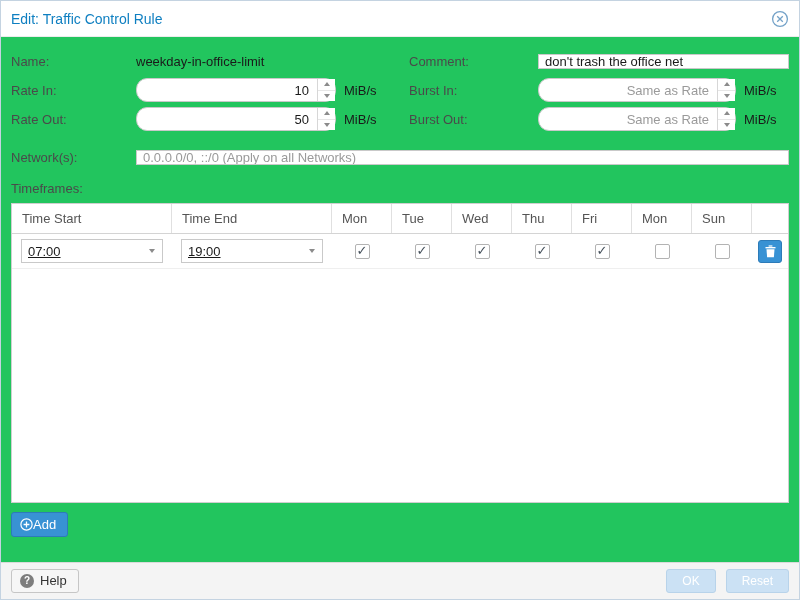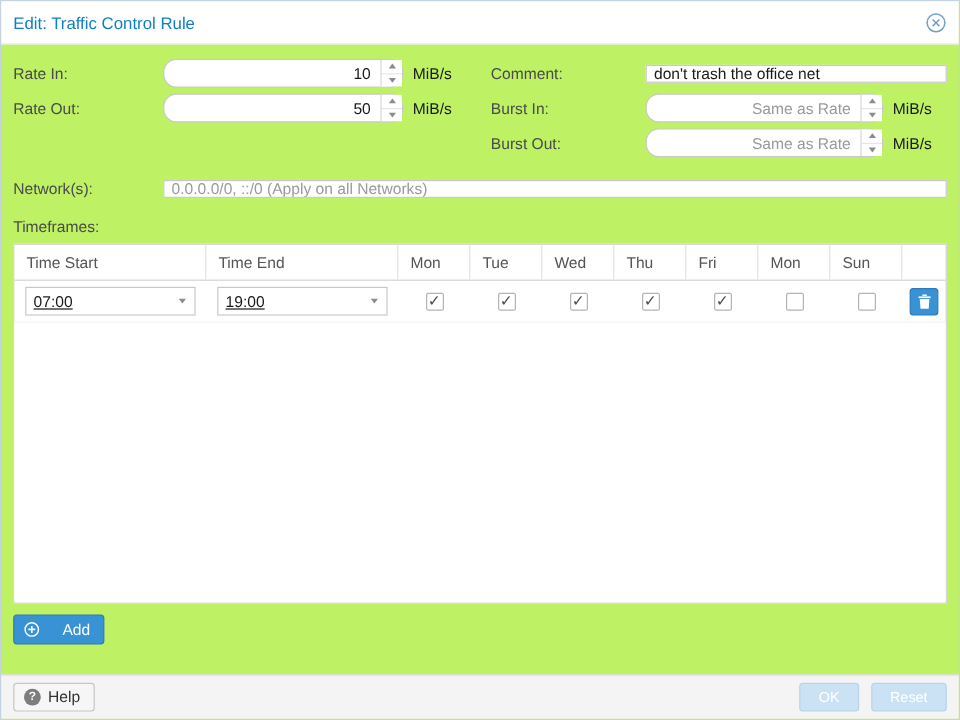--- a/index.html
+++ b/index.html
@@ -7,21 +7,21 @@
   body {
     font-family: "Liberation Sans", "DejaVu Sans", sans-serif;
     font-size: 13px;
     color: #1a1a1a;
     background: #fff;
   }
   .dialog {
     width: 800px; height: 600px;
     border: 1px solid #c4d3e1;
     display: flex; flex-direction: column;
-    background: #bef264;
+    background: #22c55e;
   }
   
   .titlebar {
     height: 36px; flex: 0 0 36px;
     display: flex; align-items: center;
     padding: 0 10px;
     background: #fff;
     border-bottom: 1px solid #ececec;
   }
   .title { color: #0e7fc1; font-size: 14px; }
@@ -99,21 +99,21 @@
     color: #444f5a;
   }
   
   .trash-btn {
     width: 24px; height: 23px; border-radius: 3px; cursor: pointer;
     background: #3892d4; border: 1px solid #2d7bb8;
     display: flex; align-items: center; justify-content: center;
   }
   
   .add-btn {
-    margin-top: 9px; display: inline-flex; align-items: center; gap: 19px;
+    margin-top: 9px; display: inline-flex; align-items: center; gap: 0;
     background: #3892d4; border: 1px solid #2d7bb8; color: #fff;
     border-radius: 3px; padding: 4px 11px 4px 8px; font-size: 13px; cursor: pointer;
   }
   
   .footer {
     flex: 0 0 37px; height: 37px;
     background: #f4f4f4; border-top: 1px solid #dadada;
     display: flex; align-items: center; padding: 0 10px;
   }
   .help-btn {
@@ -145,20 +145,24 @@
         <path d="M6.2 6.2 L11.8 11.8 M11.8 6.2 L6.2 11.8" stroke="#74a2c8" stroke-width="1.3" fill="none"></path>
       </svg>
     </span>
   </div>
 
   <div class="body">
 
     <div class="two-col">
       <div class="col-left">
 
+        <div class="frow">
+          <span class="lbl">Name:</span>
+          <span class="static-value">weekday-in-office-limit</span>
+        </div>
 
         <div class="frow">
           <span class="lbl">Rate In:</span>
           <div class="spinwrap w200">
             <input class="txt" value="10" style="">
             <div class="spin">
               <div class="spin-half spin-up">
                   <i class="tri-up"></i>
                 </div>
               <div class="spin-half">

